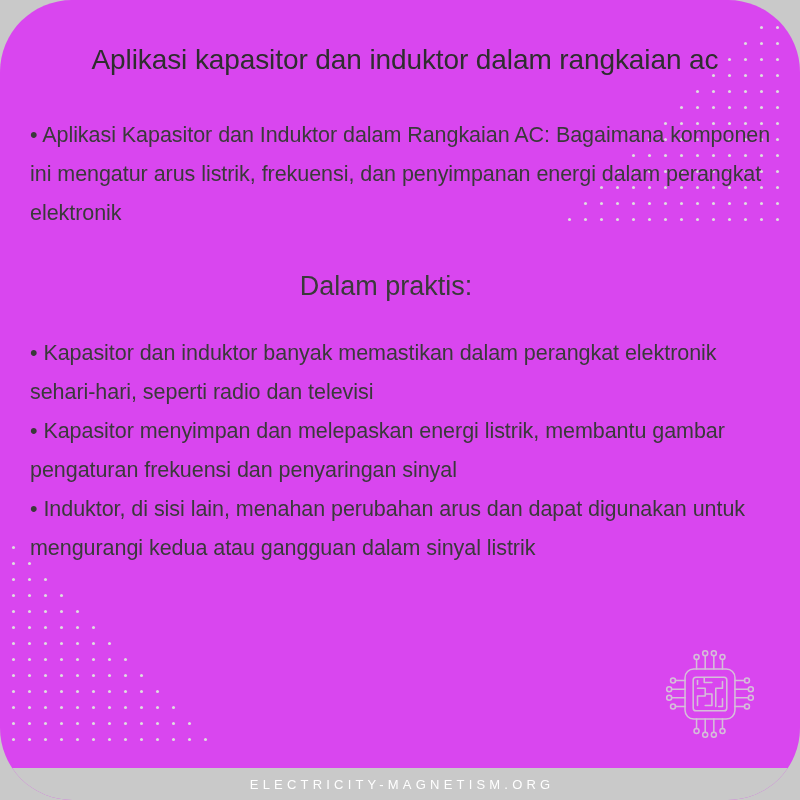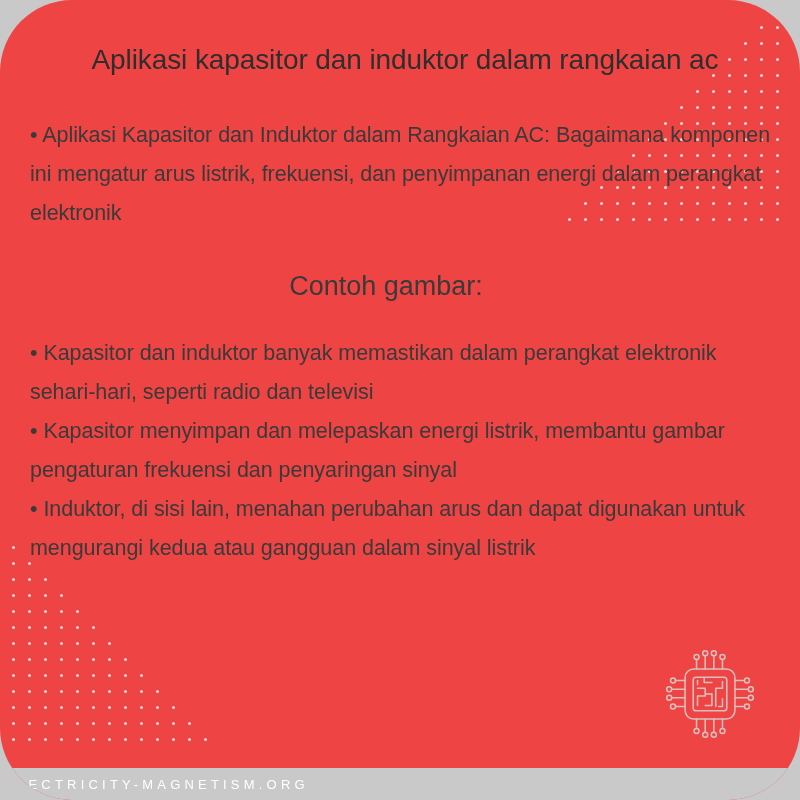--- a/index.html
+++ b/index.html
@@ -28,21 +28,21 @@
     position: absolute;
     inset: 0;
     background: #c9c9c9;
     z-index: 0;
   }
 
   
   #slide-card {
     position: absolute;
     inset: 0;
-    background: #ef4444;
+    background: #d946ef;
     border-radius: 72px;
     overflow: hidden;
     z-index: 1;
   }
 
   
   .dot-pattern {
     position: absolute;
     z-index: 2;
     pointer-events: none;
@@ -141,20 +141,21 @@
   #footer-bar {
     position: absolute;
     z-index: 5;
     left: 0;
     right: 0;
     bottom: 0;
     height: 32px;
     background: #c9c9c9;
     display: flex;
     align-items: center;
+    justify-content: center;
   }
   #footer-text {
     font-size: 13px;
     letter-spacing: 4.2px;
     color: #ffffff;
     font-weight: 400;
     text-indent: 4.2px;
   }
 </style>
 </head>
@@ -248,21 +249,21 @@
           <circle cx="88.5" cy="63" r="2.6"></circle>
       </g>
     </svg>
 
     <div id="slide-title">Aplikasi kapasitor dan induktor dalam rangkaian ac</div>
 
     <div id="slide-body">
 
       <p class="intro-para">• Aplikasi Kapasitor dan Induktor dalam Rangkaian AC: Bagaimana komponen ini mengatur arus listrik, frekuensi, dan penyimpanan energi dalam perangkat elektronik</p>
 
-      <h2 id="section-heading">Contoh gambar:</h2>
+      <h2 id="section-heading">Dalam praktis:</h2>
 
       <ul id="bullet-list">
         <li>• Kapasitor dan induktor banyak memastikan dalam perangkat elektronik sehari-hari, seperti radio dan televisi</li>
         <li>• Kapasitor menyimpan dan melepaskan energi listrik, membantu gambar pengaturan frekuensi dan penyaringan sinyal</li>
         <li>• Induktor, di sisi lain, menahan perubahan arus dan dapat digunakan untuk mengurangi kedua atau gangguan dalam sinyal listrik</li>
       </ul>
 
     </div>
 
     <div id="footer-bar">

